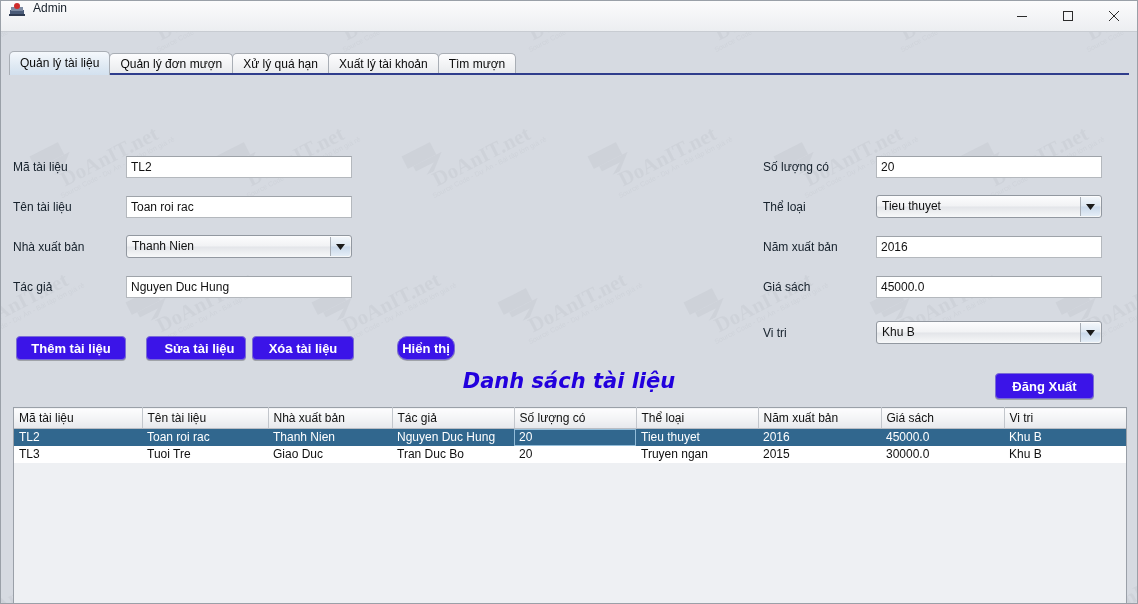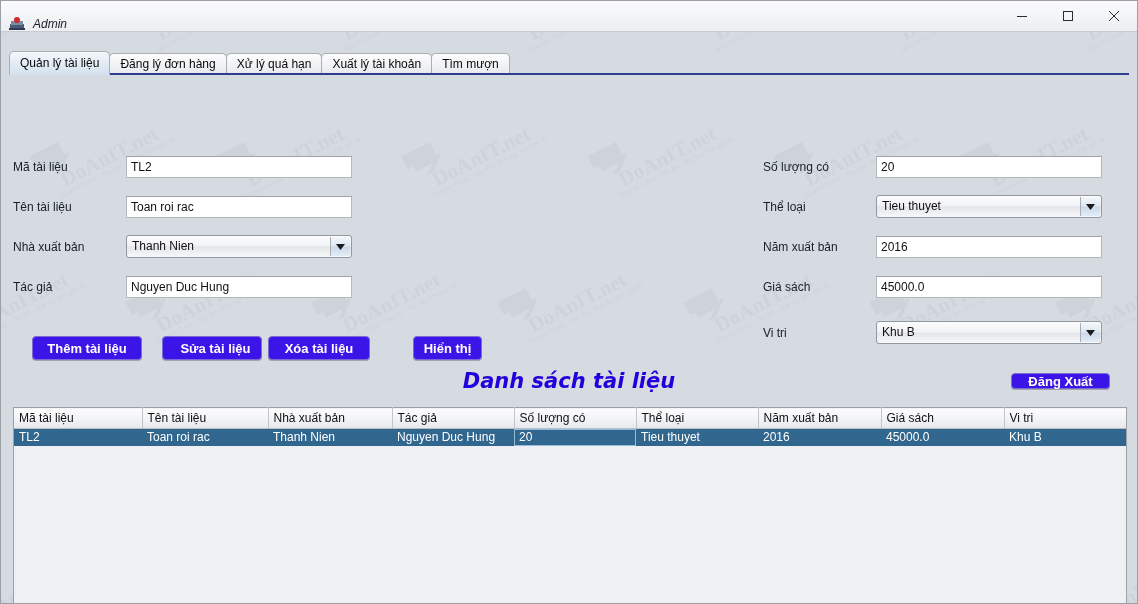--- a/index.html
+++ b/index.html
@@ -51,23 +51,22 @@
     white-space: nowrap;
   }
 
   
   #titlebar {
     position: relative;
     height: 30px;
     background: linear-gradient(to bottom, #fbfbfc 0%, #f3f4f6 55%, #eceef1 100%);
     border-bottom: 1px solid #c8ccd2;
     display: flex;
-    align-items: flex-end;
+    align-items: flex-start;
     z-index: 50;
-    font-style: italic;
   }
   #app-icon {
     width: 16px; height: 16px;
     margin-left: 8px; margin-right: 8px;
     position: relative;
     flex: none;
   }
   .title-text {
     font-size: 12px;
     color: #17202a;
@@ -194,21 +193,20 @@
     border: 1px solid #7a6cd6;
     border-radius: 4px;
     color: #ffffff;
     font-size: 13px;
     font-weight: bold;
     display: flex;
     align-items: center;
     justify-content: center;
     white-space: nowrap;
     box-shadow: 0 1px 0 rgba(0,0,0,0.25);
-    margin-left: 16px;
   }
 
   
   #list-title {
     position: absolute;
     left: 0; right: 0;
     top: 294px;
     text-align: center;
     font-size: 21px;
     font-weight: bold;
@@ -305,21 +303,21 @@
             <line x1="1" y1="1" x2="11" y2="11" stroke="#2b2b2b" stroke-width="1"></line>
             <line x1="11" y1="1" x2="1" y2="11" stroke="#2b2b2b" stroke-width="1"></line>
           </svg>
       </div>
     </div>
   </div>
 
   <div id="tabstrip">
     <div id="tab-underline"></div>
     <div class="tab active"><span>Quản lý tài liệu</span></div>
-    <div class="tab"><span>Đăng lý đơn hàng</span></div>
+    <div class="tab"><span>Quản lý đơn mượn</span></div>
     <div class="tab"><span>Xử lý quá hạn</span></div>
     <div class="tab"><span>Xuất lý tài khoản</span></div>
     <div class="tab"><span>Tìm mượn</span></div>
   <div id="tab-underline-gap" style="left: 8px; width: 101px;"></div>
     </div>
 
   <div id="content">
 
     <div class="field" style="left:12px; top:81px;">
       <span class="flabel" style="width:113px;">Mã tài liệu</span>
@@ -383,22 +381,22 @@
           <svg width="9" height="6" viewBox="0 0 9 6">
               <polygon points="0,0 9,0 4.5,6" fill="#1b1b1b"></polygon>
             </svg>
         </span>
       </span>
     </div>
 
     <div class="pbtn" style="left:15px; top:261px; width:110px;">Thêm tài liệu</div>
     <div class="pbtn" style="left:145px; top:261px; width:100px;padding-left:7px;">Sửa tài liệu</div>
     <div class="pbtn" style="left:251px; top:261px; width:102px;">Xóa tài liệu</div>
-    <div class="pbtn" style="left:396px; top:261px; width:69px;">Hiển thị</div>
-    <div class="pbtn" style="left:994px; top:298px; width:99px; height:16px;">Đăng Xuất</div>
+    <div class="pbtn" style="left:396px; top:261px; width:58px;border-radius:10px;">Hiển thị</div>
+    <div class="pbtn" style="left:994px; top:298px; width:99px; height:26px;">Đăng Xuất</div>
 
     <div id="list-title">Danh sách tài liệu</div>
 
     <div id="table-wrap">
       <table class="grid">
         <colgroup>
           <col style="width:128px">
           <col style="width:126px">
           <col style="width:124px">
           <col style="width:122px">
@@ -426,20 +424,31 @@
             <td>TL2</td>
             <td>Toan roi rac</td>
             <td>Thanh Nien</td>
             <td>Nguyen Duc Hung</td>
             <td class="focuscell">20</td>
             <td>Tieu thuyet</td>
             <td>2016</td>
             <td>45000.0</td>
             <td>Khu B</td>
           </tr>
+          <tr>
+            <td>TL3</td>
+            <td>Tuoi Tre</td>
+            <td>Giao Duc</td>
+            <td>Tran Duc Bo</td>
+            <td>20</td>
+            <td>Truyen ngan</td>
+            <td>2015</td>
+            <td>30000.0</td>
+            <td>Khu B</td>
+          </tr>
         </tbody>
       </table>
       <div id="table-filler"></div>
     </div>
 
   </div>
 
   <div id="watermark">
       <div class="wm-cell" style="left: -60px; top: -40px;">
         <div class="wm-logo"></div>

